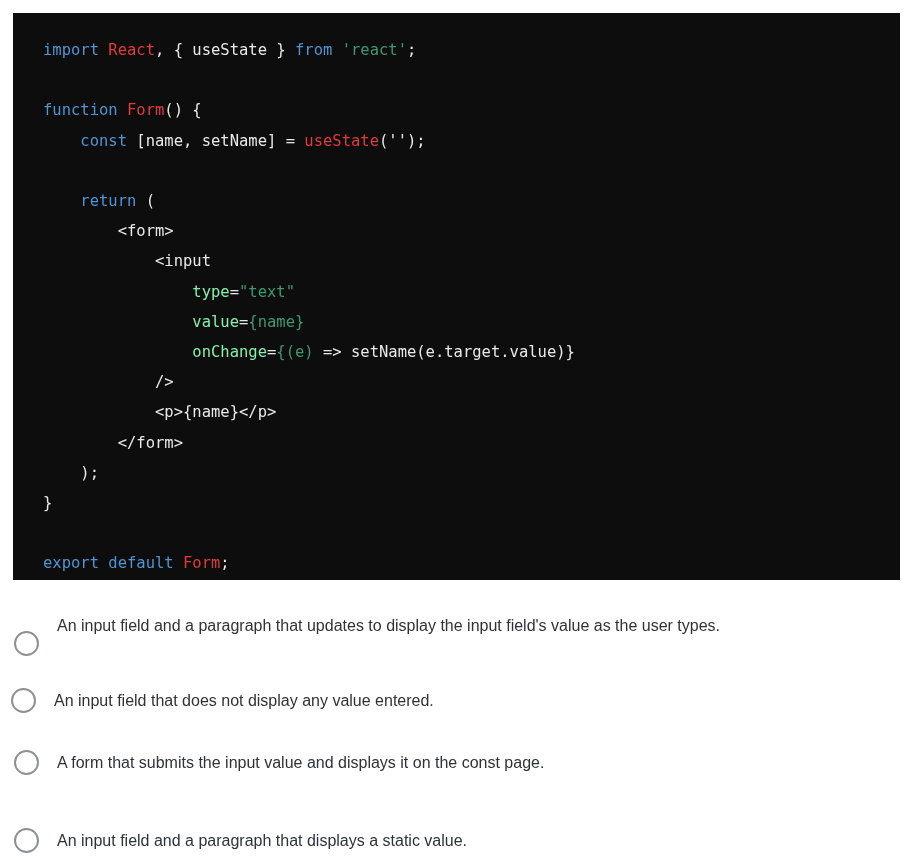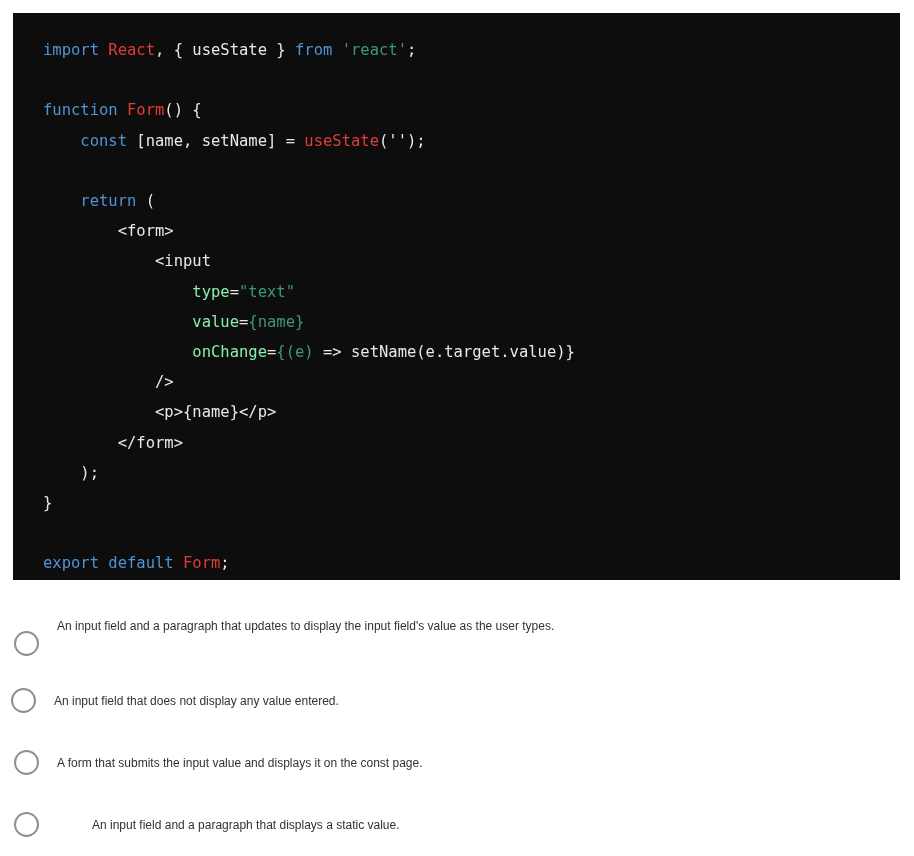--- a/index.html
+++ b/index.html
@@ -53,40 +53,40 @@
   }
   .option-row {
     display: flex;
     align-items: flex-start;
     padding: 0 14px 0 14px;
     margin-bottom: 0;
   }
   .option-row.opt-0 { margin-top: 12px; }
   .option-row.opt-1 { margin-top: 29px; padding-left: 11px; }
   .option-row.opt-2 { margin-top: 30px; }
-  .option-row.opt-3 { margin-top: 30px; gap: 35px; }
+  .option-row.opt-3 { margin-top: 46px; }
 
   .radio {
     flex: 0 0 auto;
     width: 25px;
     height: 25px;
     border: 2px solid #8d9194;
     border-radius: 50%;
     background: #ffffff;
     box-sizing: border-box;
     margin-top: 3px;
     margin-right: 18px;
     cursor: pointer;
   }
   .option-row.opt-0 .radio { margin-top: 21px; }
 
   .option-label {
     flex: 1 1 auto;
     font-family: "Liberation Sans", sans-serif;
-    font-size: 12px;
+    font-size: 16px;
     line-height: 32px;
     color: #2e3338;
     max-width: 820px;
     cursor: pointer;
   }
 </style>
 </head>
 <body>
 
 <div class="code-block">

